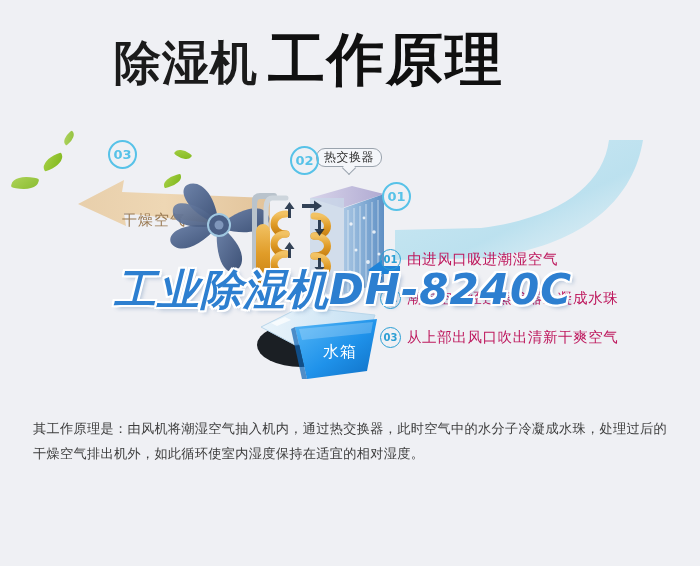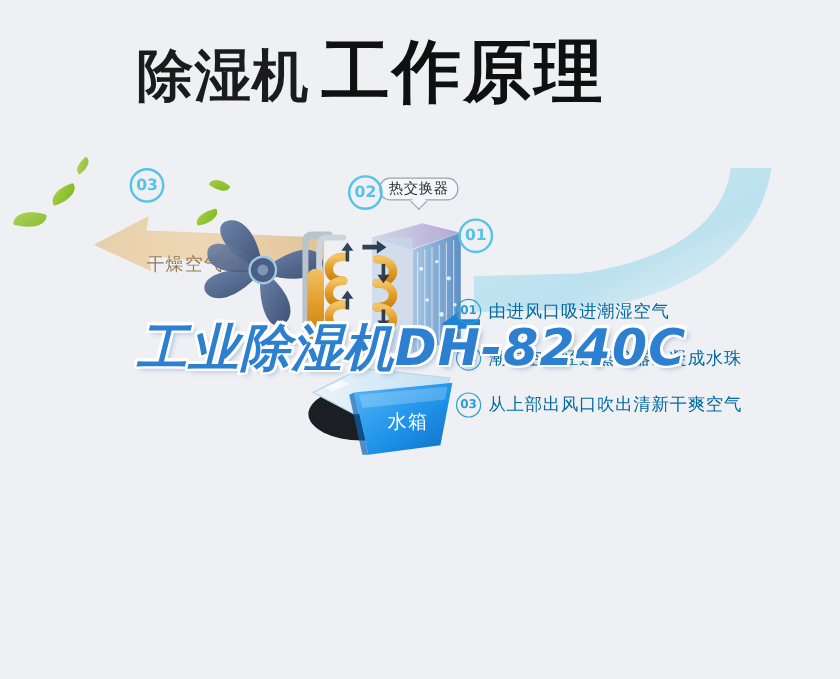--- a/index.html
+++ b/index.html
@@ -177,21 +177,21 @@
     border: 1.5px solid #2b9fd4;
     color: #2b9fd4;
     font-size: 10px;
     font-weight: bold;
     display: flex; align-items: center; justify-content: center;
     margin-right: 6px;
     font-family: "DejaVu Sans", "Liberation Sans", sans-serif;
   }
   .step-text {
     font-size: 14.5px;
-    color: #0369a1;
+    color: #be185d;
     letter-spacing: .6px;
     white-space: nowrap;
     font-family: Liberation Mono, monospace;
   }
 
   
   .overlay {
     position: absolute;
     left: 0;
     top: 262px;
@@ -408,15 +408,16 @@
       <div class="step-badge">03</div>
       <div class="step-text">从上部出风口吹出清新干爽空气</div>
     </div>
   </div>
 
   <div class="overlay">
     <span class="overlay-text">工业除湿机DH-8240C</span>
   </div>
 
   <div class="body-text">
+    <p class="para">其工作原理是：由风机将潮湿空气抽入机内，通过热交换器，此时空气中的水分子冷凝成水珠，处理过后的干燥空气排出机外，如此循环使室内湿度保持在适宜的相对湿度。</p>
   </div>
 
 </div>
 
 </body></html>

